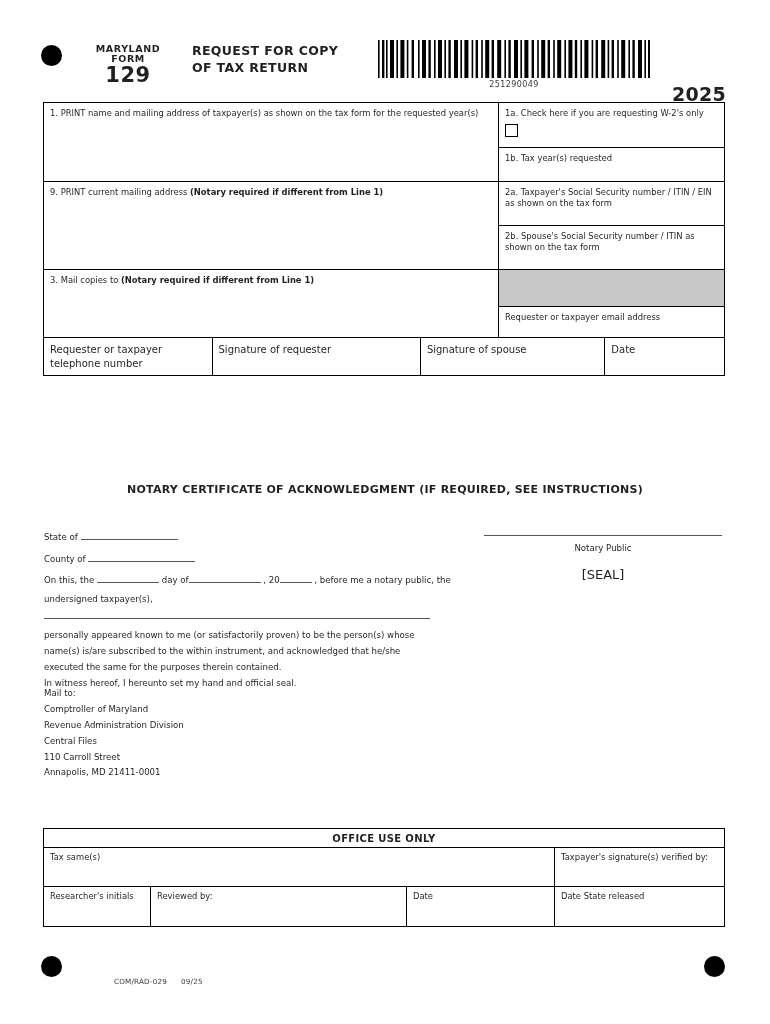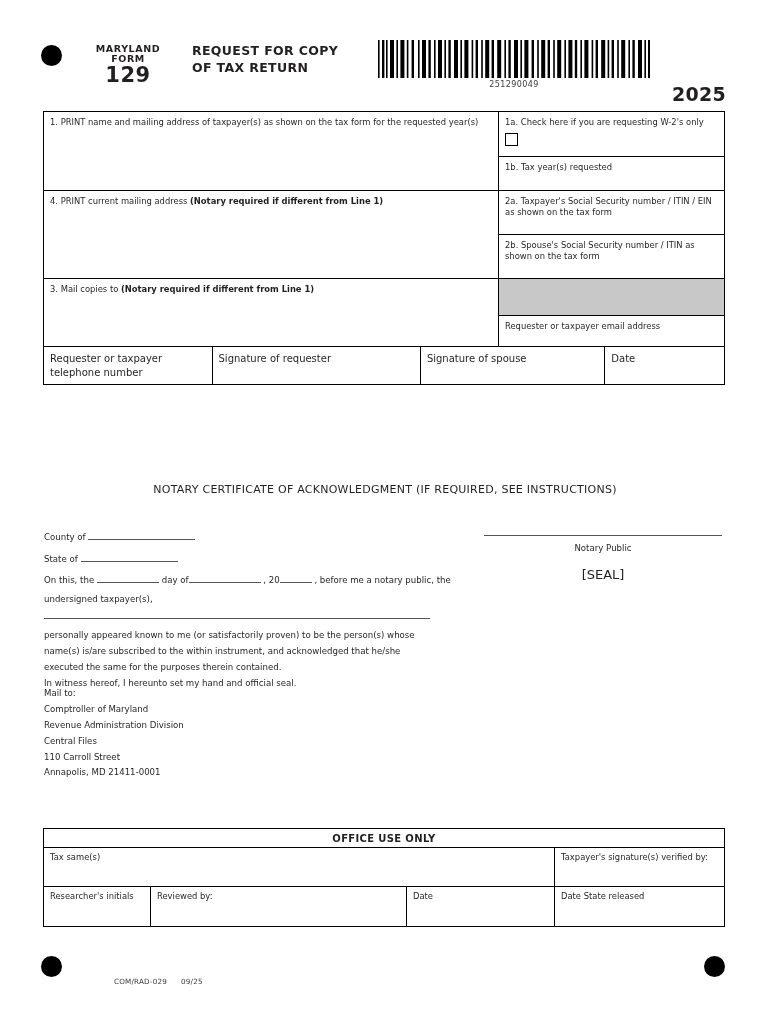--- a/index.html
+++ b/index.html
@@ -99,21 +99,21 @@
     font-size: 19px;
     font-weight: bold;
     letter-spacing: 0.3px;
     margin-top: 40px;
   }
 
   
   .form-table {
     position: absolute;
     left: 43px;
-    top: 111px;
+    top: 102px;
     width: 682px;
     border: 1px solid #000;
     box-sizing: border-box;
   }
   .frow {
     display: flex;
     box-sizing: border-box;
   }
   .fcol-left {
     box-sizing: border-box;
@@ -182,21 +182,21 @@
   .sc-4 { width: 119px; }
 
   
   .notary-heading {
     position: absolute;
     left: 0;
     top: 483px;
     width: 770px;
     text-align: center;
     font-size: 11px;
-    font-weight: normal;
+    font-weight: bold;
     letter-spacing: 0.25px;
   }
 
   .notary-left {
     position: absolute;
     left: 44px;
     top: 530px;
     width: 400px;
     font-size: 8.6px;
     line-height: 1.0;
@@ -404,21 +404,21 @@
           <div class="checkbox"></div>
         </div>
         <div class="subcell h-1b">
           <span>1b. Tax year(s) requested</span>
         </div>
       </div>
     </div>
 
     <div class="frow bdr-b">
       <div class="fcol-left w-left h-block2">
-        <span>4. PRINT current mailing address </span><b>(Notary required if different from Line 1)</b>
+        <span>9. PRINT current mailing address </span><b>(Notary required if different from Line 1)</b>
       </div>
       <div class="fcol-right w-right">
         <div class="subcell h-2a bdr-b">
           <span>2a. Taxpayer's Social Security number / ITIN / EIN as shown on the tax form</span>
         </div>
         <div class="subcell h-2b">
           <span>2b. Spouse's Social Security number / ITIN  as shown on the tax form</span>
         </div>
       </div>
     </div>
@@ -448,26 +448,26 @@
       <div class="sig-cell sc-4">
         <span>Date</span>
       </div>
     </div>
   </div>
 
   <div class="notary-heading">NOTARY CERTIFICATE OF ACKNOWLEDGMENT (IF REQUIRED, SEE INSTRUCTIONS)</div>
 
   <div class="notary-left">
     <div class="nline">
+      <span>State of</span>
+      <span class="ul ul-state"></span>
+    </div>
+    <div class="nline">
       <span>County of</span>
       <span class="ul ul-county"></span>
-    </div>
-    <div class="nline">
-      <span>State of</span>
-      <span class="ul ul-state"></span>
     </div>
     <div class="nline">
       <span>On this, the</span>
       <span class="ul ul-day"></span>
       <span>day of</span><span class="ul ul-month"></span>
       <span>, 20</span><span class="ul ul-year"></span>
       <span>, before me a notary public, the</span>
     </div>
     <div class="nline">undersigned taxpayer(s),</div>
     <div class="rule-full"></div>

